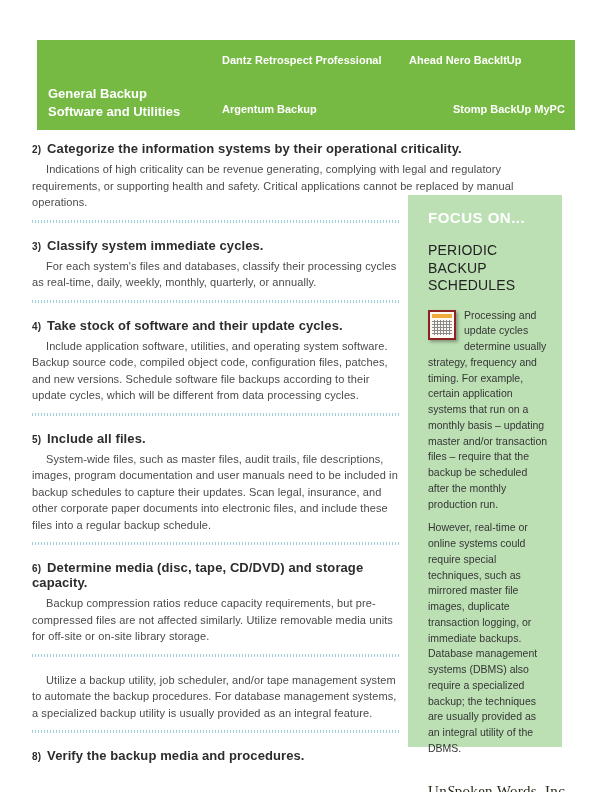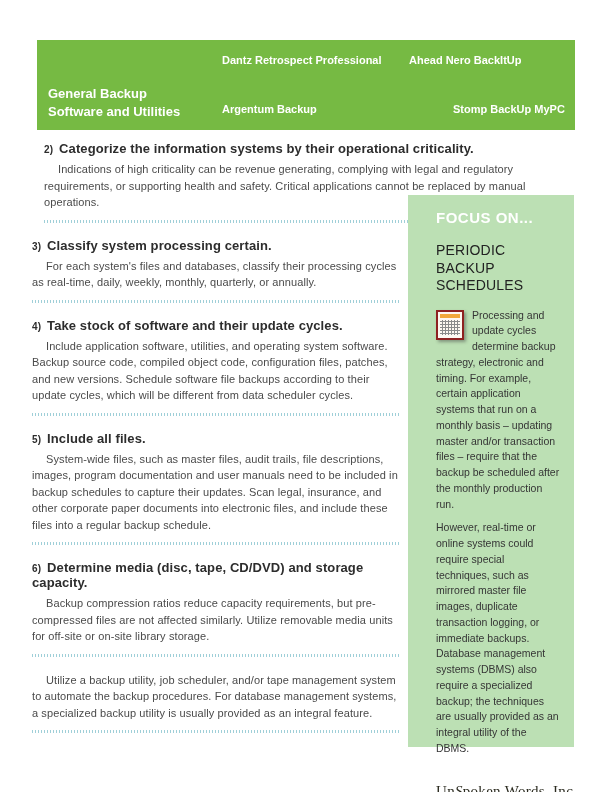--- a/index.html
+++ b/index.html
@@ -34,37 +34,37 @@
 
   
   .main {
     position:absolute; left:32px; top:141px; width:368px;
   }
   .section { margin-bottom:2px; }
   .section-heading {
     font-size:13px; font-weight:bold; color:#2d2d2d; margin-bottom:5px;
     letter-spacing:0.1px;
   }
-  .section.wide { width:540px;margin-left:12px; }
+  .section.wide { width:540px; }
   .section.wide .section-body { width:540px; }
   .section-num { font-size:10px; font-weight:bold; margin-right:6px; }
   .section-body {
     font-size:11px; line-height:1.5; color:#4a4a4a;
     text-indent:14px; letter-spacing:0.1px;
   }
   .divider {
     width:368px; height:3px; margin:9px 0 15px 0;
     background-image:repeating-linear-gradient(to right,
       #9fcfd8 0, #9fcfd8 1px, transparent 1px, transparent 3px);
   }
 
   
   .sidebar {
-    position:absolute; left:408px; top:195px; width:166px; height:552px;
-    background:#bce0b4; padding:14px 14px 12px 28px;
+    position:absolute; left:408px; top:195px; width:154px; height:552px;
+    background:#bce0b4; padding:14px 14px 12px 20px;
   }
   .focus-label {
     color:#ffffff; font-size:15px; font-weight:bold; letter-spacing:0.5px;
   }
   .sidebar-title {
     margin-top:16px; font-size:14px; font-weight:normal; color:#222222;
     line-height:1.25; letter-spacing:0.2px;
   }
   .sidebar-para {
     margin-top:8px; font-size:10.5px; line-height:1.5; color:#353535;
@@ -107,28 +107,28 @@
 
   <div class="main">
 
     <div class="section wide">
       <div class="section-heading"><span class="section-num">2)</span><span>Categorize the information systems by their operational criticality.</span></div>
       <div class="section-body">Indications of high criticality can be revenue generating, complying with legal and regulatory requirements, or supporting health and safety. Critical applications cannot be replaced by manual operations.</div>
       <div class="divider"></div>
     </div>
 
     <div class="section">
-      <div class="section-heading"><span class="section-num">3)</span><span>Classify system processing certain.</span></div>
+      <div class="section-heading"><span class="section-num">3)</span><span>Classify system immediate cycles.</span></div>
       <div class="section-body">For each system's files and databases, classify their processing cycles as real-time, daily, weekly, monthly, quarterly, or annually.</div>
       <div class="divider"></div>
     </div>
 
     <div class="section">
       <div class="section-heading"><span class="section-num">4)</span><span>Take stock of software and their update cycles.</span></div>
-      <div class="section-body">Include application software, utilities, and operating system software. Backup source code, compiled object code, configuration files, patches, and new versions.  Schedule software file backups according to their update cycles, which will be different from data scheduler cycles.</div>
+      <div class="section-body">Include application software, utilities, and operating system software. Backup source code, compiled object code, configuration files, patches, and new versions.  Schedule software file backups according to their update cycles, which will be different from data processing cycles.</div>
       <div class="divider"></div>
     </div>
 
     <div class="section">
       <div class="section-heading"><span class="section-num">5)</span><span>Include all files.</span></div>
       <div class="section-body">System-wide files, such as master files, audit trails, file descriptions, images, program documentation and user manuals need to be included in backup schedules to capture their updates.  Scan legal, insurance, and other corporate paper documents into electronic files, and include these files into a regular backup schedule.</div>
       <div class="divider"></div>
     </div>
 
     <div class="section">
@@ -136,20 +136,21 @@
       <div class="section-body">Backup compression ratios reduce capacity requirements, but pre-compressed files are not affected similarly. Utilize removable media units for off-site or on-site library storage.</div>
       <div class="divider"></div>
     </div>
 
     <div class="section">
       <div class="section-body">Utilize a backup utility, job scheduler, and/or tape management system to automate the backup procedures.  For database management systems, a specialized backup utility is usually provided as an integral feature.</div>
       <div class="divider"></div>
     </div>
 
     <div class="section">
+      <div class="section-heading"><span class="section-num">8)</span><span>Verify the backup media and procedures.</span></div>
 
     </div>
 
   </div>
 
   <div class="sidebar">
     <div class="focus-label">FOCUS ON...</div>
     <div class="sidebar-title">PERIODIC BACKUP SCHEDULES</div>
 
     <div class="sidebar-para first">
@@ -164,21 +165,21 @@
             <line x1="4" y1="20.5" x2="24" y2="20.5"></line>
             <line x1="4" y1="23.5" x2="24" y2="23.5"></line>
             <line x1="6.5" y1="10" x2="6.5" y2="25"></line>
             <line x1="9.5" y1="10" x2="9.5" y2="25"></line>
             <line x1="12.5" y1="10" x2="12.5" y2="25"></line>
             <line x1="15.5" y1="10" x2="15.5" y2="25"></line>
             <line x1="18.5" y1="10" x2="18.5" y2="25"></line>
             <line x1="21.5" y1="10" x2="21.5" y2="25"></line>
           </g>
         </svg>
-      </span><span>Processing and update cycles determine backup strategy, electronic and timing. For example, certain application systems that run on a monthly basis – updating master and/or transaction files – require that the backup be scheduled after the monthly production run.</span>
+      </span><span>Processing and update cycles determine usually strategy, frequency and timing. For example, certain application systems that run on a monthly basis – updating master and/or transaction files – require that the backup be scheduled after the monthly production run.</span>
     </div>
 
     <div class="sidebar-para">However, real-time or online systems could require special techniques, such as mirrored master file images, duplicate transaction logging, or immediate backups. Database management systems (DBMS) also require a specialized backup; the techniques are usually provided as an integral utility of the DBMS.</div>
 
     <div class="company">
       <div class="logo-text"><span>Un</span><span class="it">S</span><span>poken Words, Inc.</span></div>
       <div class="logo-tagline">INTELLIGENT COMPUTER NETWORKS</div>
       <div class="address">
         <div>1001 BRIDGEWAY, SUITE 431</div>
         <div>SAUSALITO, CA 94965</div>

